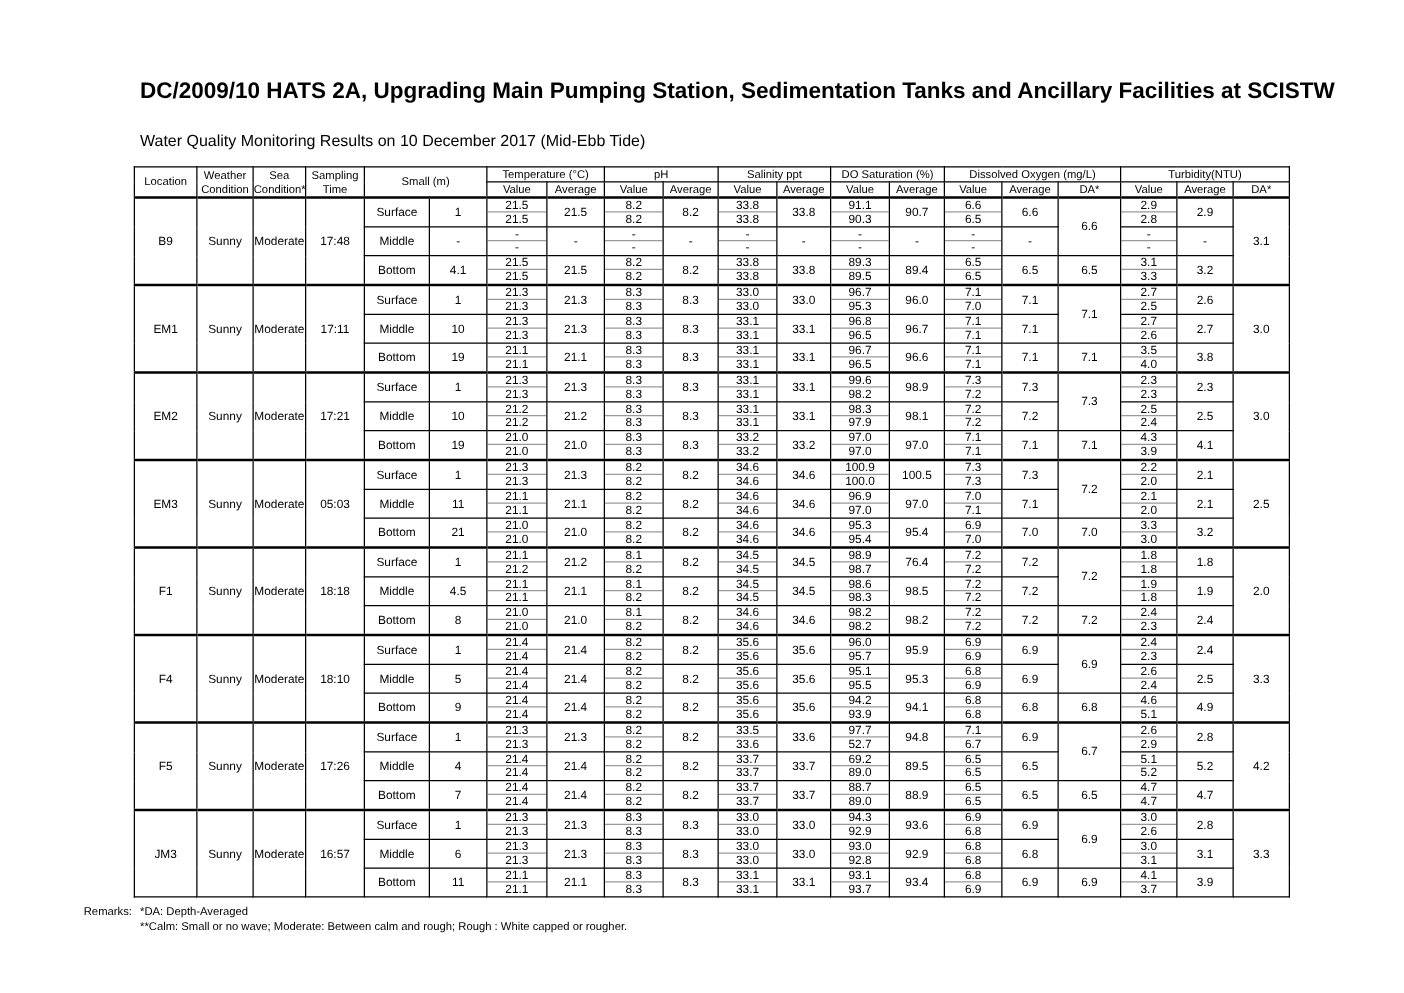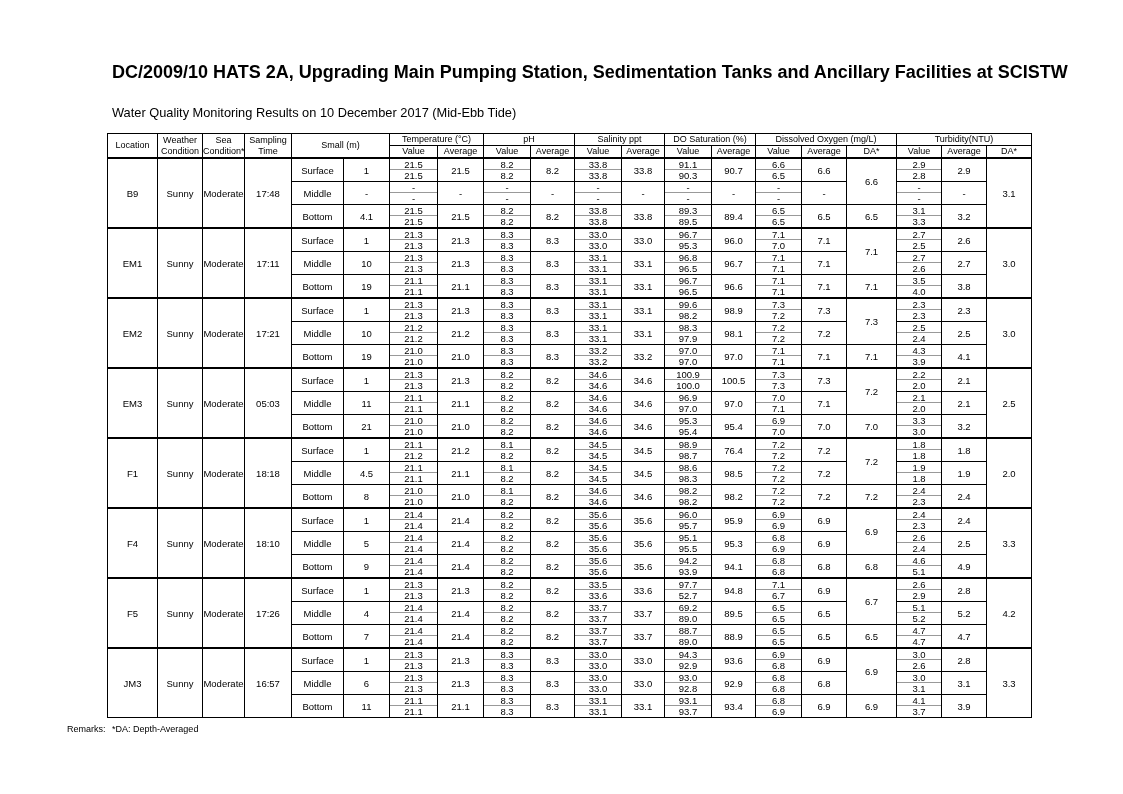--- a/index.html
+++ b/index.html
@@ -989,14 +989,15 @@
     </tbody>
 </table>
 
 <div class="remarks">
   <div class="remarks-row">
     <span class="rlabel">Remarks:</span>
     <span>*DA: Depth-Averaged</span>
   </div>
   <div class="remarks-row">
     <span class="rlabel"></span>
+    <span>**Calm: Small or no wave; Moderate: Between calm and rough; Rough : White capped or rougher.</span>
   </div>
 </div>
 
 </body></html>

